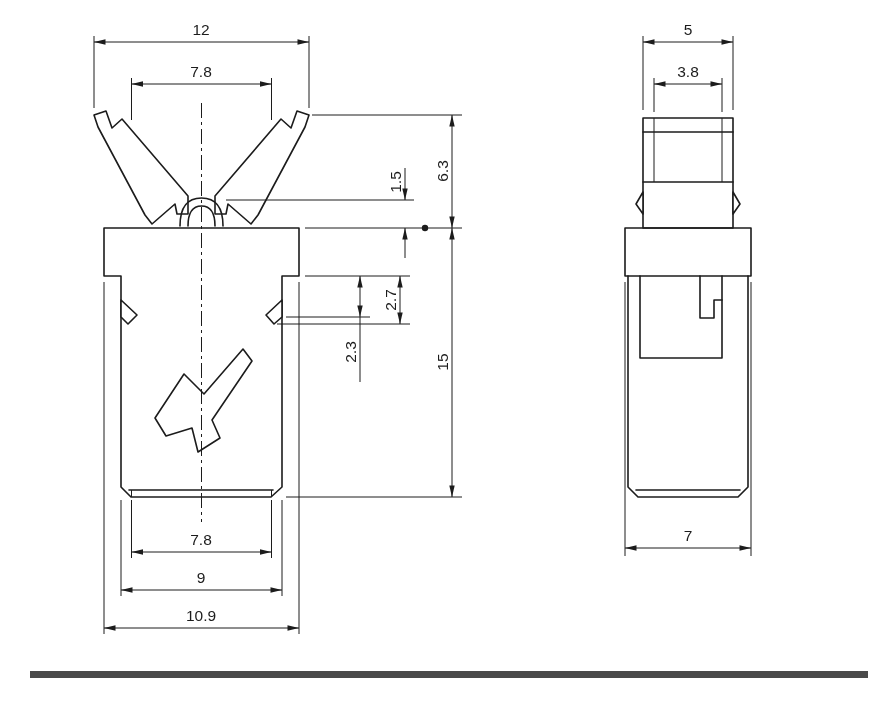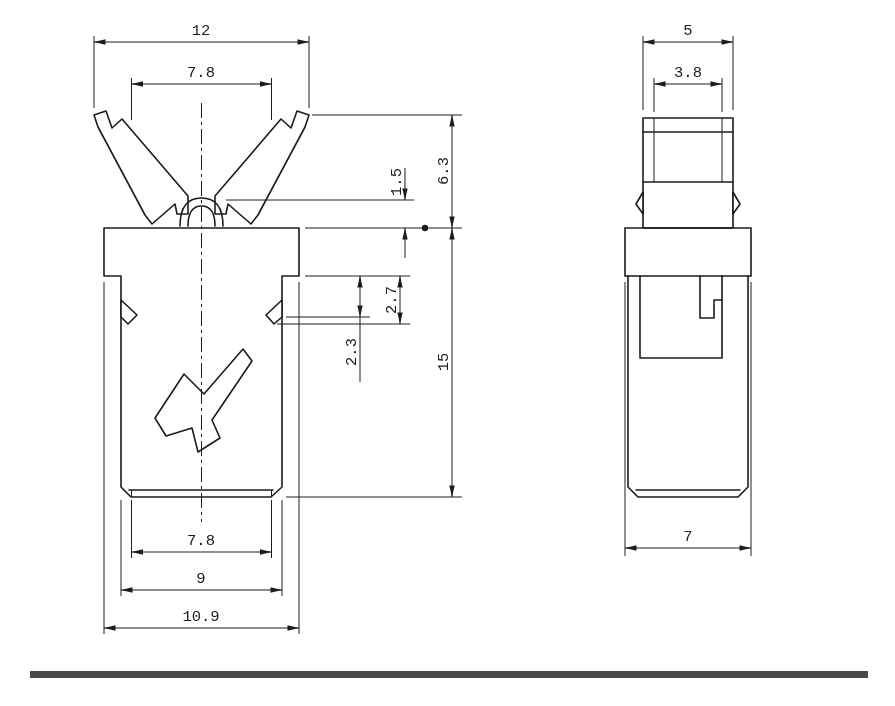--- a/index.html
+++ b/index.html
@@ -1,20 +1,20 @@
 <!DOCTYPE html>
 <html><head>
 <meta charset="utf-8">
 <style>
   html,body{margin:0;padding:0;background:#ffffff;}
   .canvas{
     position:relative;
     width:895px;height:706px;
     background:#ffffff;
-    font-family:Liberation Mono, monospace;
+    font-family:Liberation Sans, sans-serif;
     overflow:hidden;
     text-align:right;
   }
   svg{position:absolute;left:0;top:0;}
   .part{stroke:#1c1c1c;stroke-width:1.6;fill:none;stroke-linejoin:round;stroke-linecap:round;}
   .partfill{stroke:#1c1c1c;stroke-width:1.6;fill:#ffffff;stroke-linejoin:round;}
   .thin{stroke:#1c1c1c;stroke-width:1;fill:none;}
   .dimline{stroke:#1c1c1c;stroke-width:1;fill:none;}
   .centerline{stroke:#1c1c1c;stroke-width:1;stroke-dasharray:15 4 3 4;fill:none;}
   .dimtext{font-size:15.5px;fill:#1c1c1c;}

